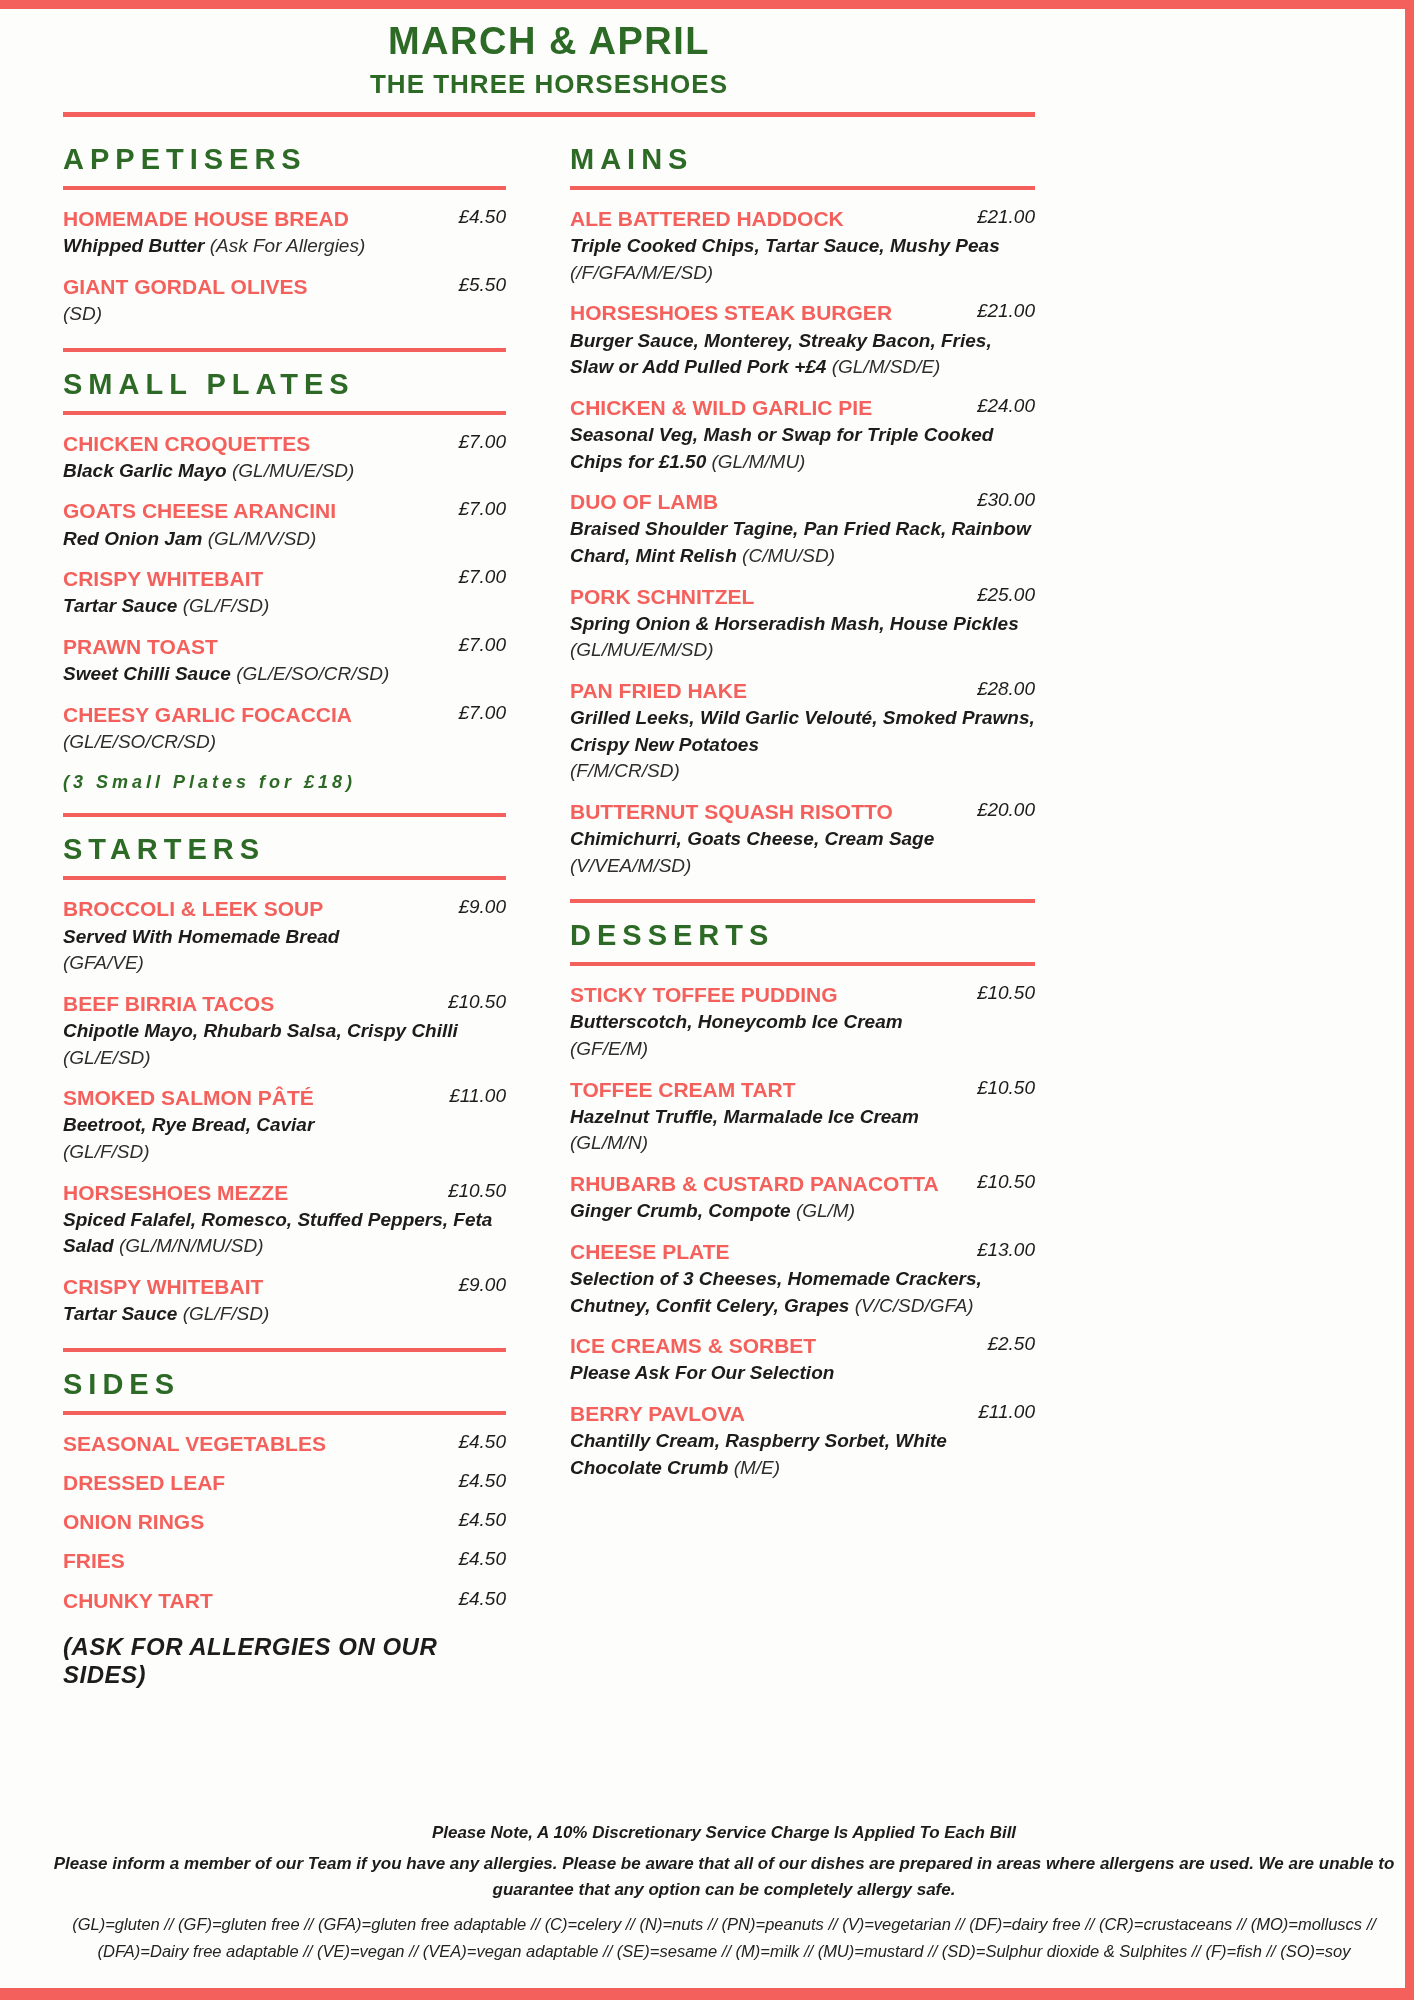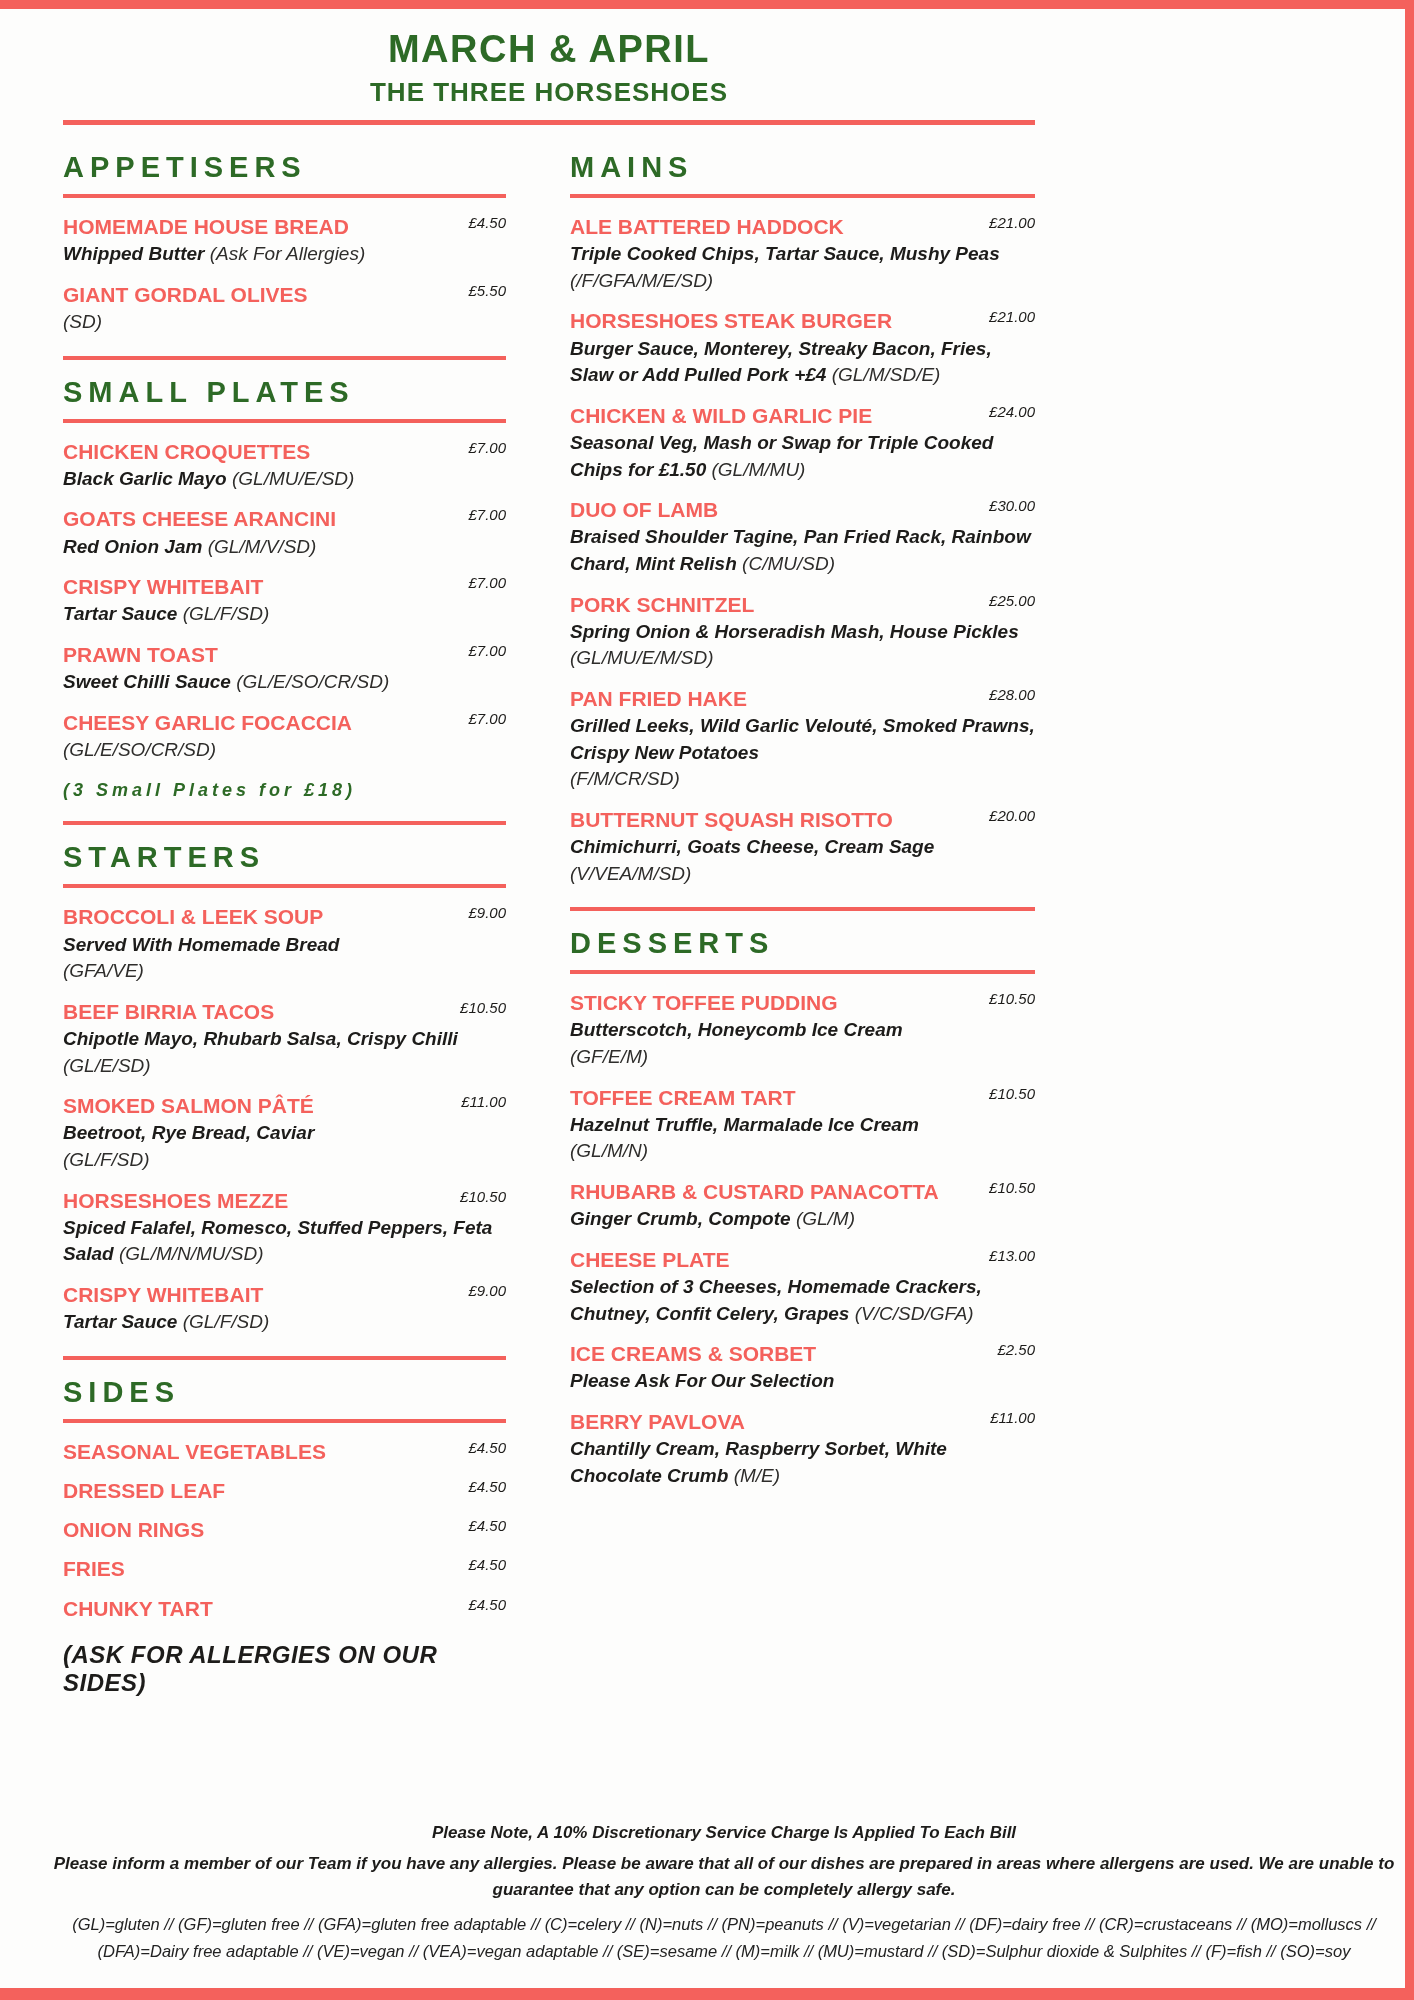--- a/index.html
+++ b/index.html
@@ -13,38 +13,38 @@
     width:1414px;height:2000px;position:relative;background:#fdfdfc;
     font-family:"Liberation Sans",sans-serif;color:var(--dark);overflow:hidden;
   }
   .edge{position:absolute;background:var(--red);}
   .edge-top{top:0;left:0;width:1414px;height:9px;}
   .edge-right{top:0;right:0;width:9px;height:2000px;}
   .edge-bottom{bottom:0;left:0;width:1414px;height:12px;}
 
   .content{margin-left:63px;width:972px;}
 
-  .header{text-align:center;padding-top:28px;}
+  .header{text-align:center;padding-top:20px;}
   .header h1{margin:0;font-size:38px;letter-spacing:1.5px;color:var(--green);font-weight:bold;}
   .header .sub{margin:6px 0 0;font-size:26px;letter-spacing:1px;color:var(--green);font-weight:bold;}
   .header-rule{height:5px;background:var(--red);margin-top:12px;}
 
   .columns{display:flex;gap:64px;margin-top:10px;}
   .col-left{width:443px;flex:0 0 443px;}
   .col-right{width:465px;flex:0 0 465px;}
 
   .section-rule{height:4px;background:var(--red);border:none;}
   .rule-top{margin:20px 0 0 0;}
   .section-title{color:var(--green);font-size:29px;font-weight:bold;letter-spacing:6px;margin:16px 0 10px 0;}
   .rule-under{margin:0 0 16px 0;}
 
   .item{margin-bottom:14px;}
   .item-head{display:flex;justify-content:space-between;align-items:flex-start;gap:14px;}
   .item-name{color:var(--red);font-weight:bold;font-size:21px;line-height:1.2;}
-  .item-price{font-style:italic;font-size:15px;color:var(--dark);white-space:nowrap;line-height:1.2;}
+  .item-price{font-style:italic;font-size:19px;color:var(--dark);white-space:nowrap;line-height:1.2;}
   .item-desc{margin:2px 0 0 0;font-size:19px;font-style:italic;line-height:1.4;white-space:pre-line;}
   .desc-bold{font-weight:bold;color:var(--dark);}
   .allergens{font-weight:normal;color:#2e2d2b;}
   .section-note{font-style:italic;font-weight:bold;margin:20px 0 4px 0;}
   .note-green{color:var(--green);font-size:18px;letter-spacing:4px;margin-top:17px;}
   .note-dark{color:var(--dark);font-size:24px;letter-spacing:0.5px;}
 
   .footer{position:absolute;left:17px;bottom:36px;width:1414px;text-align:center;font-style:italic;}
   .footer .l1{margin:0 0 8px 0;font-weight:bold;font-size:17px;}
   .footer .l2{margin:0 auto 8px auto;font-weight:bold;font-size:17px;width:1360px;line-height:1.55;}

